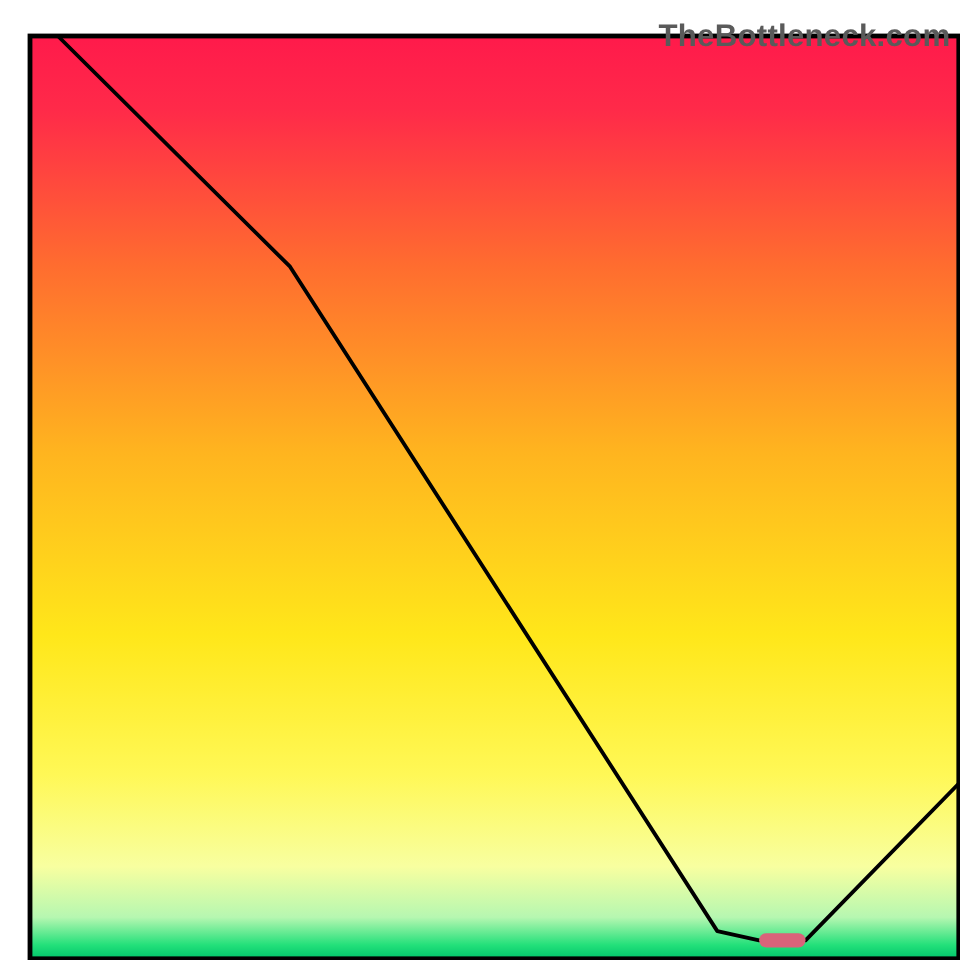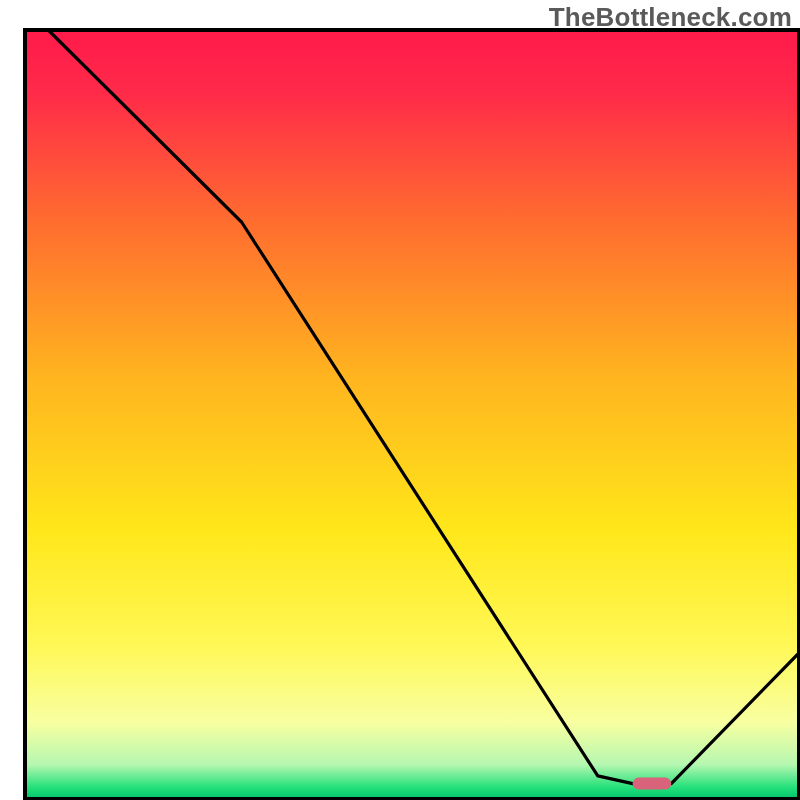--- a/index.html
+++ b/index.html
@@ -10,21 +10,21 @@
     background: #ffffff;
     font-family: Arial, Helvetica, sans-serif;
   }
   .container {
     position: relative;
     width: 800px;
     height: 800px;
   }
   .watermark {
     position: absolute;
-    top: 2px;
+    top: 14px;
     right: 8px;
     font-size: 26px;
     font-weight: 600;
     color: #5a5a5a;
     letter-spacing: 0.2px;
     z-index: 10;
   }
   svg {
     display: block;
   }

